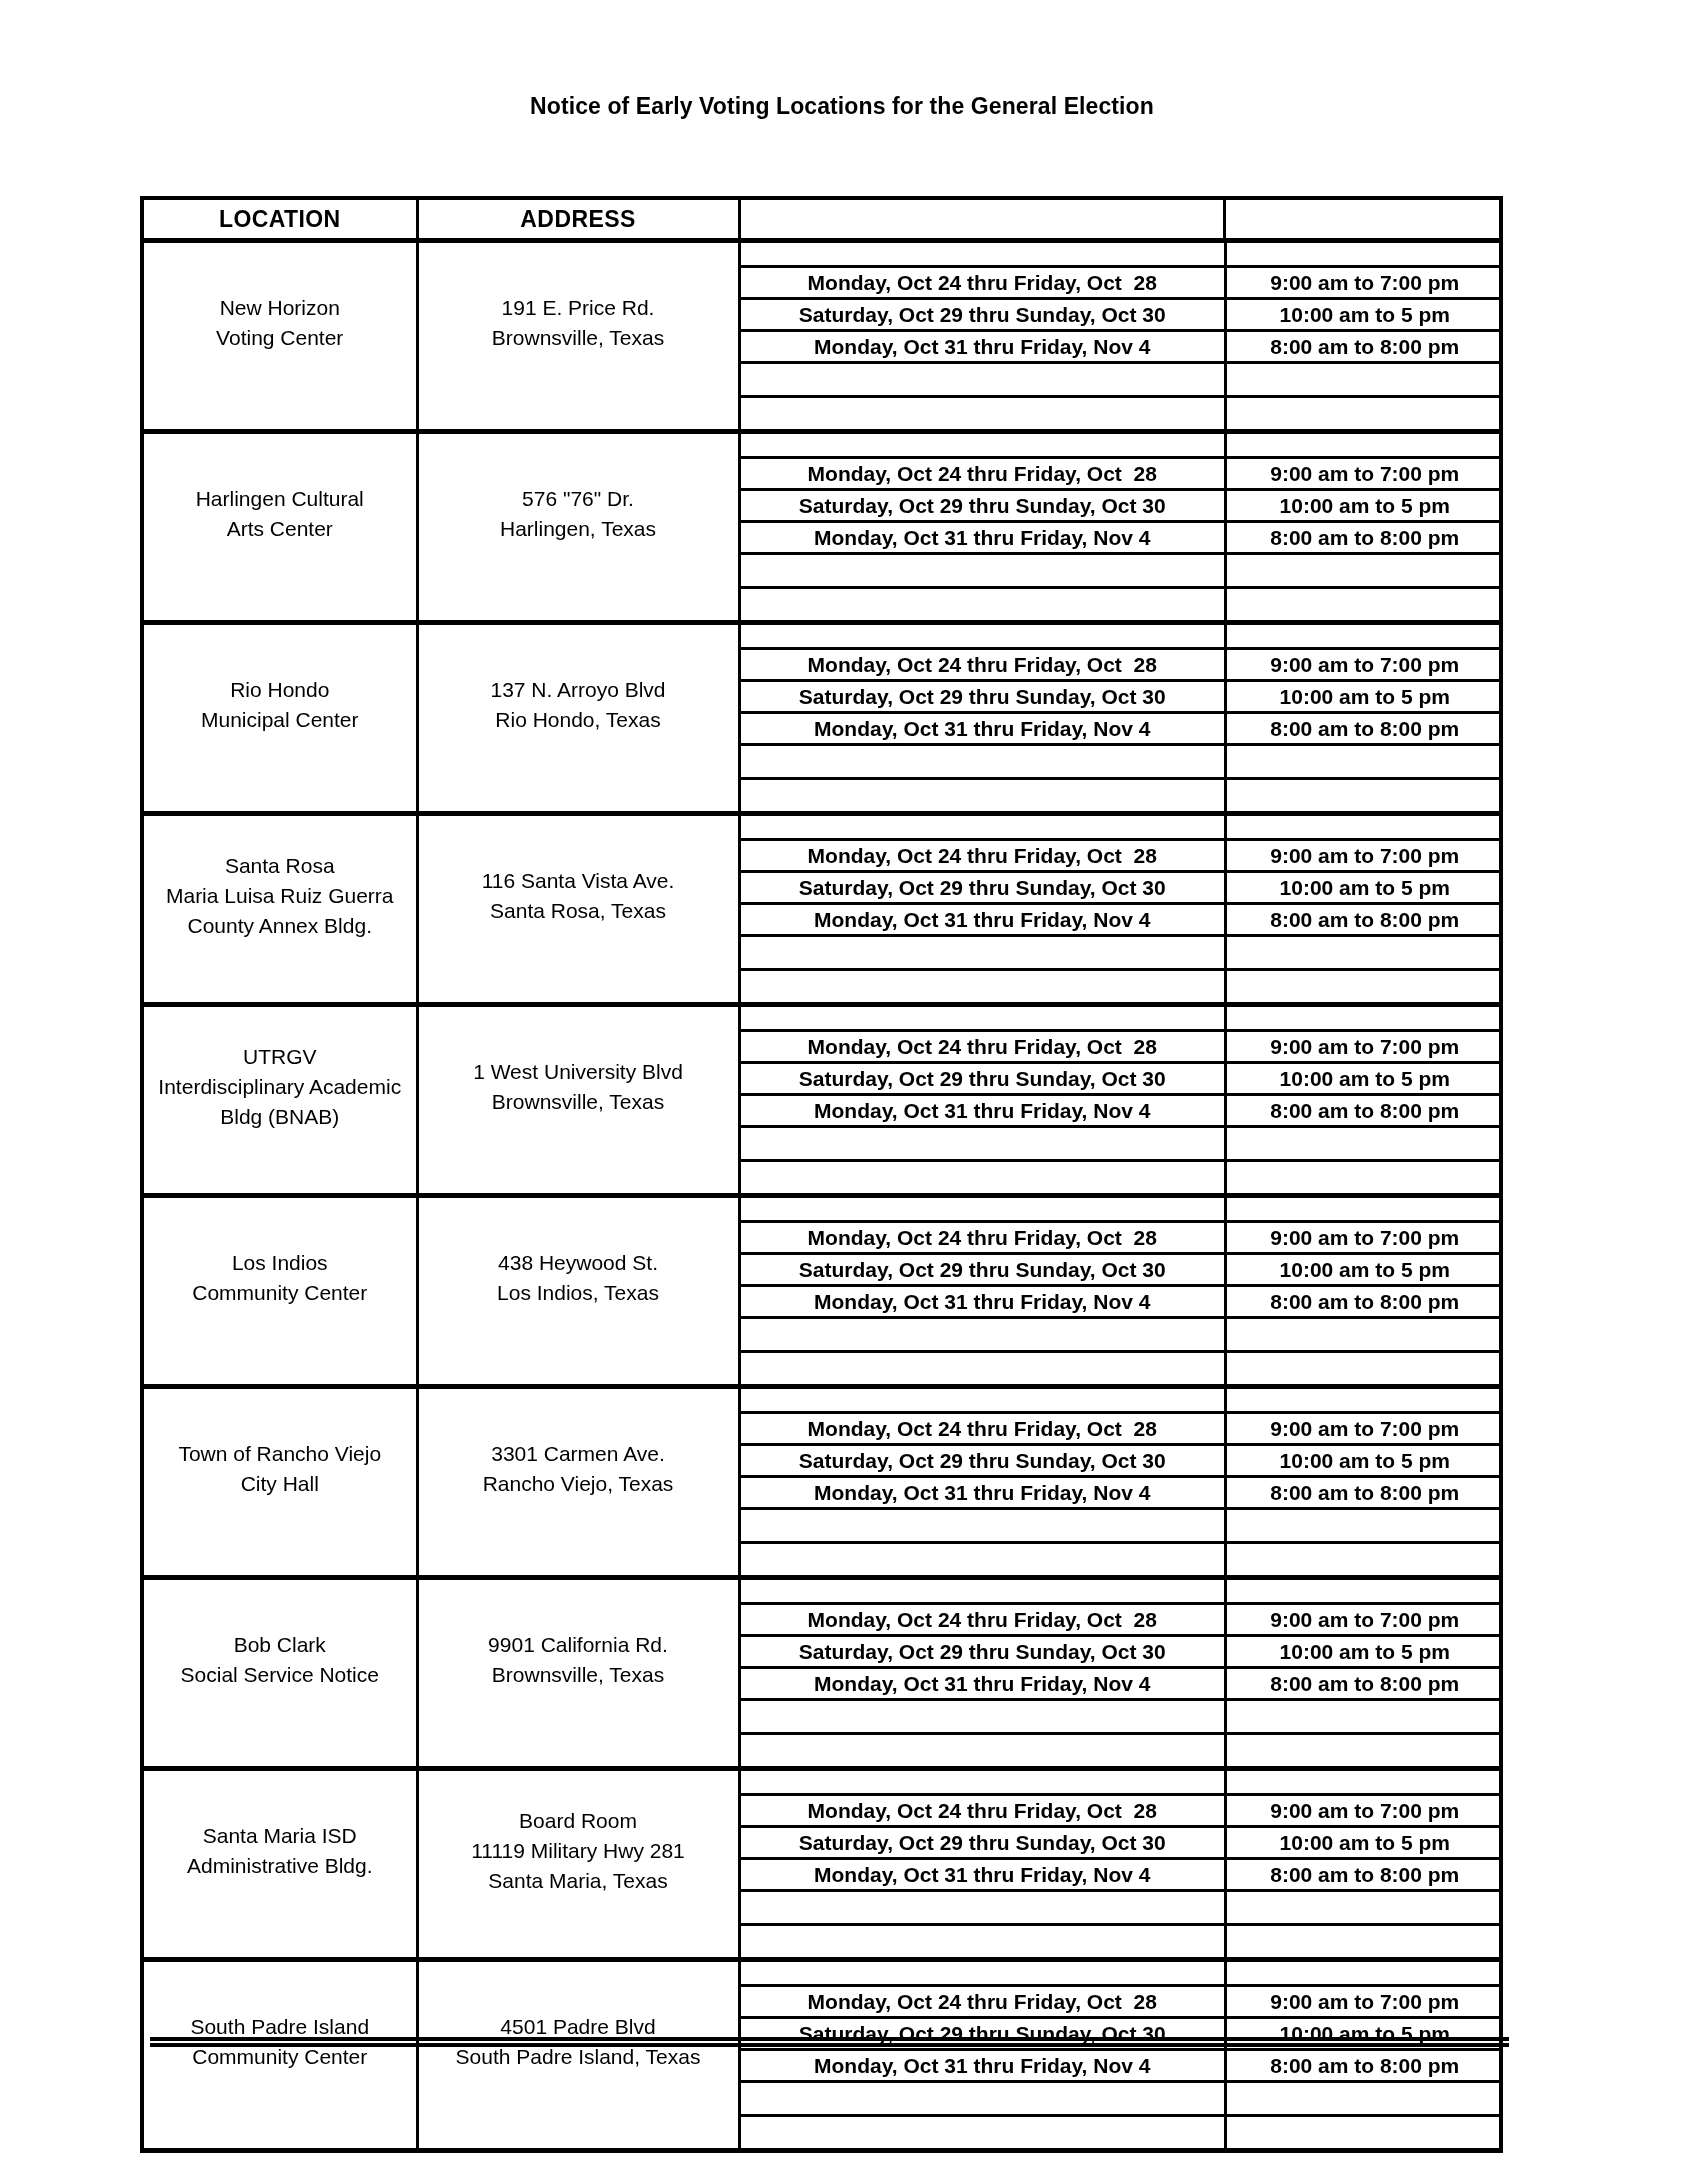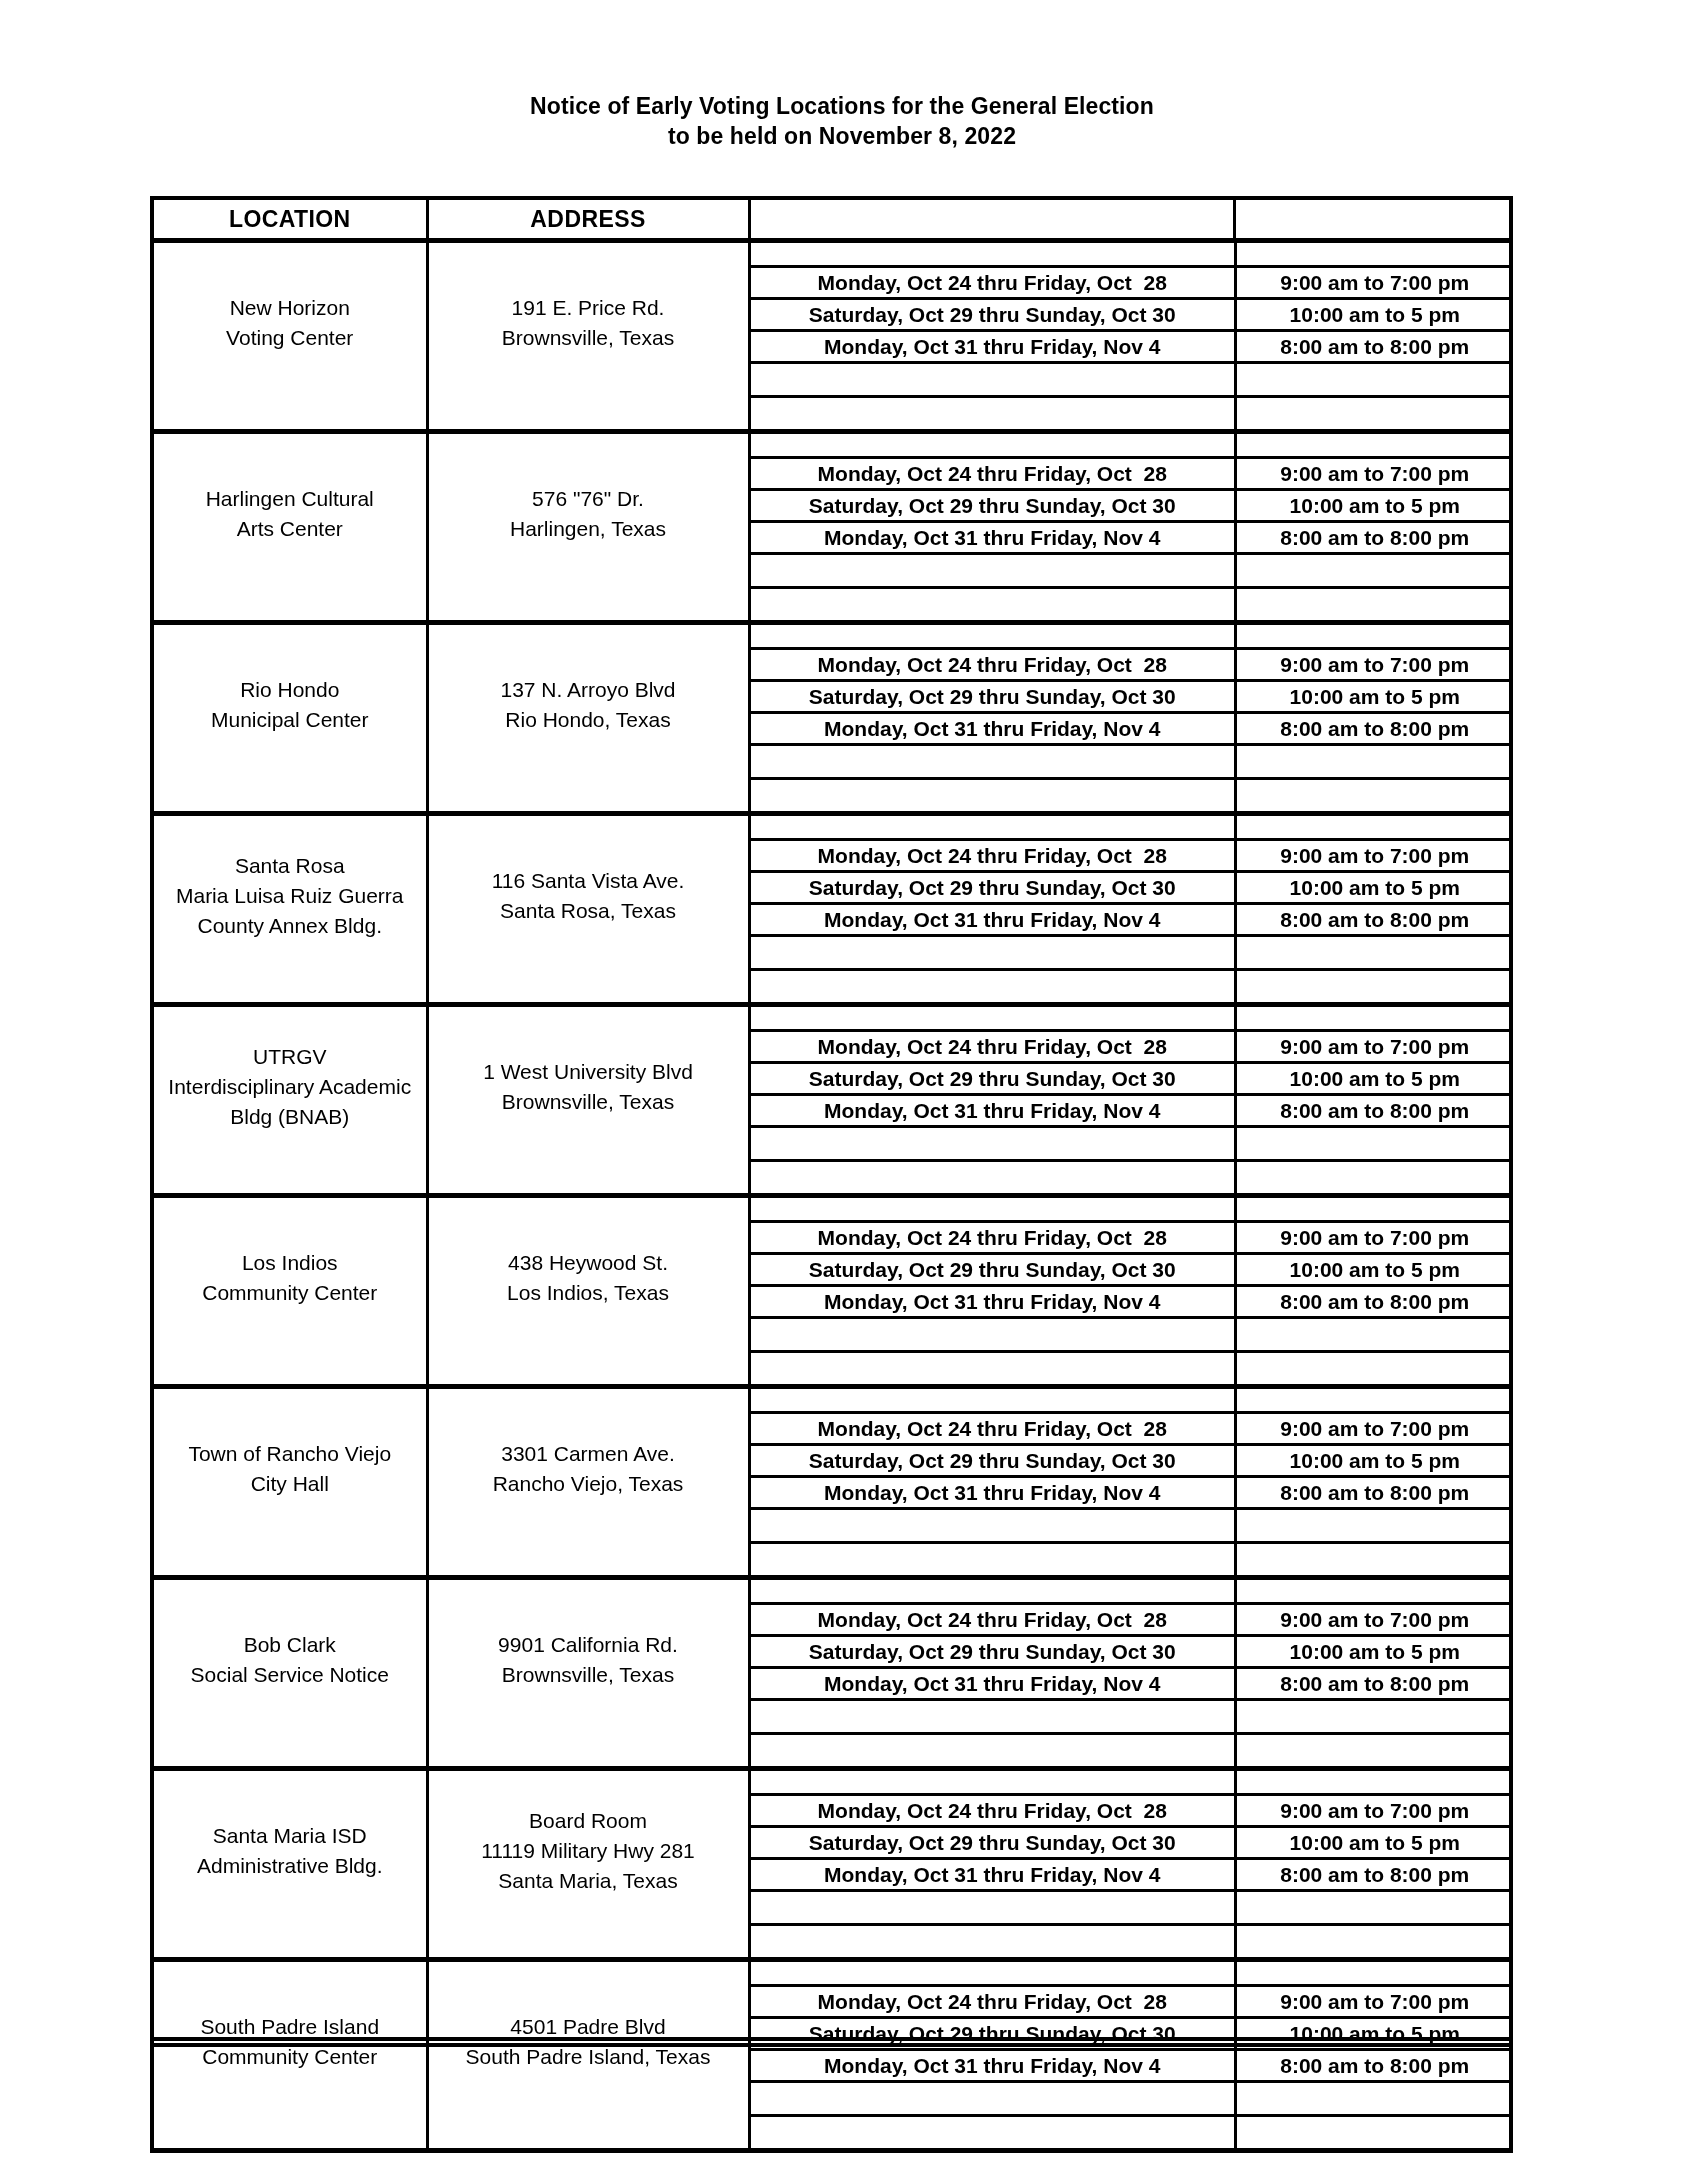--- a/index.html
+++ b/index.html
@@ -33,21 +33,21 @@
     font-size: 23px;
     font-weight: bold;
     line-height: 1.32;
     letter-spacing: 0.1px;
   }
   .doc-title .line { display: block; white-space: pre; }
 
   
   .vote-table {
     position: absolute;
-    left: 150px;
+    left: 140px;
     top: 196px;
     width: 1359px;
     border-collapse: collapse;
     table-layout: fixed;
   }
   .vote-table col.c-loc  { width: 275px; }
   .vote-table col.c-addr { width: 322px; }
   .vote-table col.c-days { width: 485px; }
   .vote-table col.c-hrs  { width: 277px; }
 
@@ -139,21 +139,20 @@
     padding-top: 2px;
   }
 </style>
 </head>
 <body>
 
 <div class="page">
 
   <div class="doc-title">
     <span class="line">Notice of Early Voting Locations for the General Election</span>
-    <span class="line">to be held on November 8, 2022</span>
   </div>
 
   <table class="vote-table">
     <colgroup>
       <col class="c-loc">
         <col class="c-addr">
         <col class="c-days">
         <col class="c-hrs">
     </colgroup>
     <thead>

